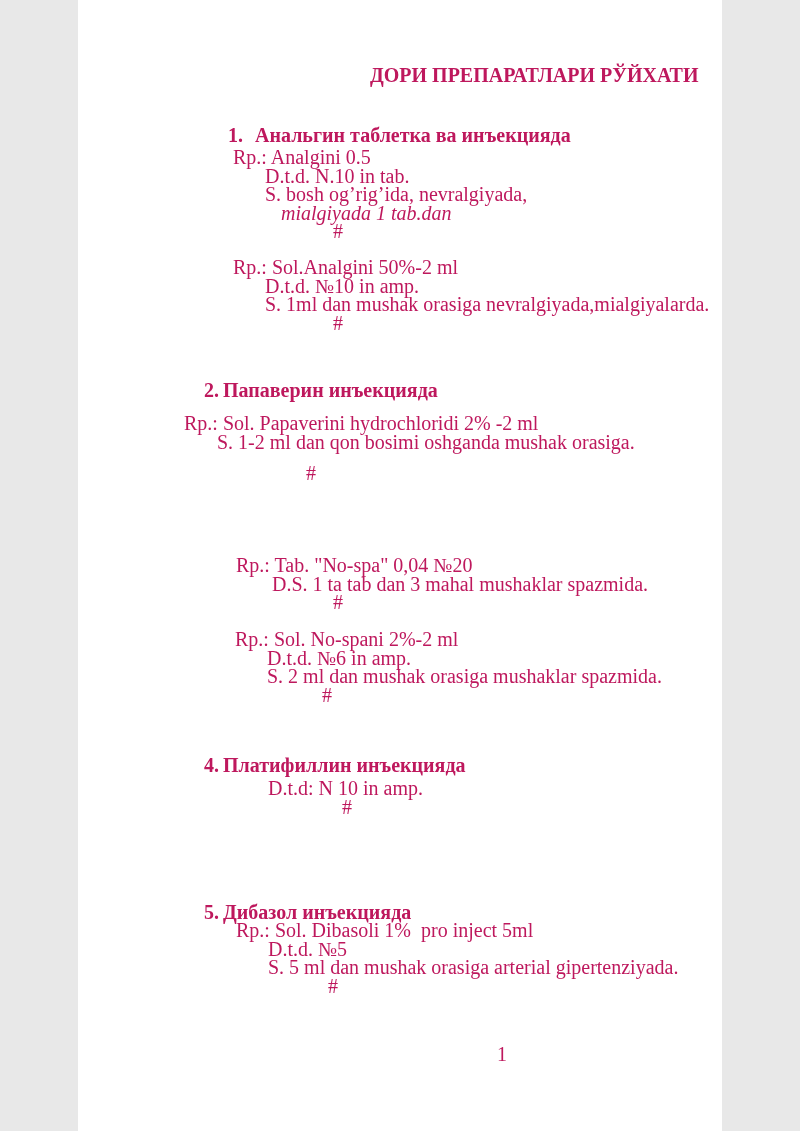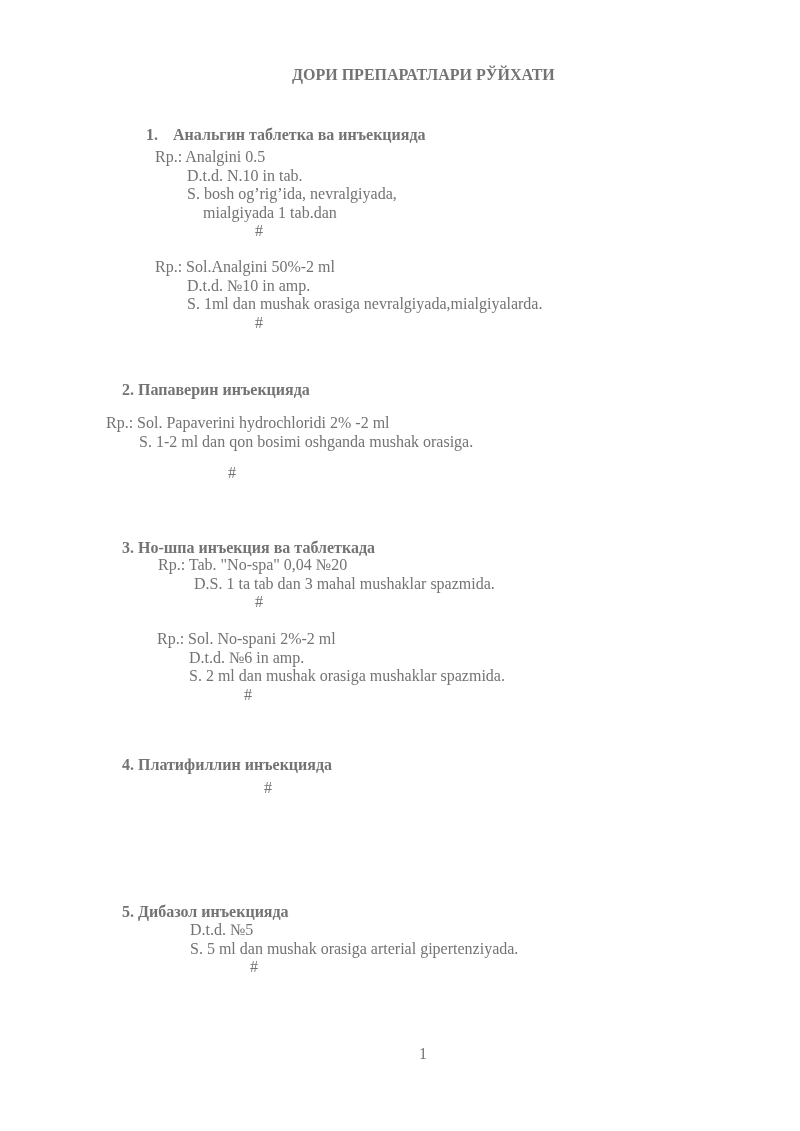--- a/index.html
+++ b/index.html
@@ -1,25 +1,25 @@
 <!DOCTYPE html>
 <html><head>
 <meta charset="utf-8">
 <style>
   html, body { margin: 0; padding: 0; background: #e8e8e8; }
   .page {
     position: relative;
-    width: 800px;
+    width: 644px;
     height: 1131px;
     margin: 0 auto;
     background: #ffffff;
     font-family: "Liberation Serif", "DejaVu Serif", serif;
-    font-size: 16px;
+    font-size: 20px;
     line-height: 18.5px;
-    color: #737373;
+    color: #be185d;
     overflow: hidden;
   }
   .doc-title {
     position: absolute;
     left: 292px;
     top: 66px;
     font-weight: bold;
     white-space: pre;
   }
   .heading {
@@ -29,21 +29,21 @@
   }
   .sec-num { padding-right: 4px; }
   .sec-num.wide { display: inline-block; width: 27px; padding-right: 0; }
   .rx { position: absolute; }
   .rx-first { white-space: pre; }
   .rx-first .b { font-weight: normal; }
   .rx-line { white-space: pre; }
   .ind32 { margin-left: 32px; }
   .ind33 { margin-left: 33px; }
   .ind36 { margin-left: 36px; }
-  .ind48 { margin-left: 48px; }
+  .ind48 { margin-left: 48px; font-style: italic; }
   .rx-hash { white-space: pre; }
   .hash-gap { margin-top: 13px; }
   .page-number { position: absolute; left: 419px; top: 1045px; }
 </style>
 </head>
 <body>
 
 <div class="page">
 
   <div class="doc-title">ДОРИ ПРЕПАРАТЛАРИ РЎЙХАТИ</div>
@@ -70,50 +70,49 @@
   <div class="heading" style="left:106px; top:362px">
     <span class="sec-num">2.</span><span>Папаверин инъекцияда</span>
   </div>
 
   <div class="rx" style="left:106px; top:414px">
     <div class="rx-first"><span class="b">Rp.: Sol. Papaverini hydrochloridi</span><span> 2% -2 ml</span></div>
     <div class="rx-line ind33">S. 1-2 ml dan qon bosimi oshganda mushak orasiga.</div>
     <div class="rx-hash hash-gap" style="margin-left:122px">#</div>
   </div>
 
-  <div class="heading" style="left:106px; top:520px">
-    <span class="sec-num">3.</span><span>Но-шпа инъекция ва таблеткада</span>
-  </div>
 
   <div class="rx" style="left:158px; top:556px">
     <div class="rx-first"><span class="b">Rp.: Tab. "No-spa"</span><span> 0,04 №20</span></div>
     <div class="rx-line ind36">D.S. 1 ta tab dan 3 mahal mushaklar spazmida.</div>
     <div class="rx-hash" style="margin-left:97px">#</div>
   </div>
 
   <div class="rx" style="left:157px; top:630px">
     <div class="rx-first"><span class="b">Rp.: Sol. No-spani</span><span> 2%-2 ml</span></div>
     <div class="rx-line ind32">D.t.d. №6 in amp.</div>
     <div class="rx-line ind32">S. 2 ml dan mushak orasiga mushaklar spazmida.</div>
     <div class="rx-hash" style="margin-left:87px">#</div>
   </div>
 
   <div class="heading" style="left:106px; top:737px">
     <span class="sec-num">4.</span><span>Платифиллин инъекцияда</span>
   </div>
 
   <div class="rx" style="left:158px; top:779px">
+    <div class="rx-line ind32">D.t.d: N 10 in amp.</div>
     <div class="rx-hash" style="margin-left:106px">#</div>
   </div>
 
   <div class="heading" style="left:106px; top:884px">
     <span class="sec-num">5.</span><span>Дибазол инъекцияда</span>
   </div>
 
   <div class="rx" style="left:158px; top:921px">
+    <div class="rx-first"><span class="b">Rp.: Sol. Dibasoli</span><span> 1%  pro inject 5ml</span></div>
     <div class="rx-line ind32">D.t.d. №5</div>
     <div class="rx-line ind32">S. 5 ml dan mushak orasiga arterial gipertenziyada.</div>
     <div class="rx-hash" style="margin-left:92px">#</div>
   </div>
 
   <div class="page-number">1</div>
 
 </div>
 
 </body></html>

